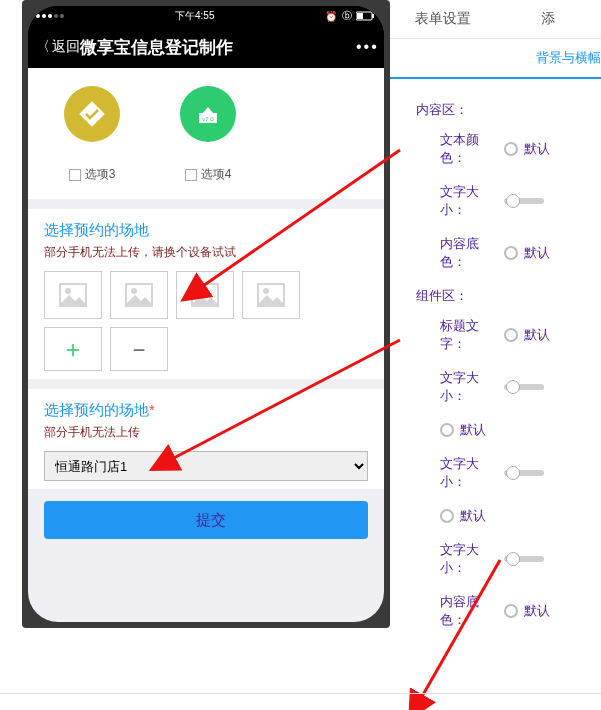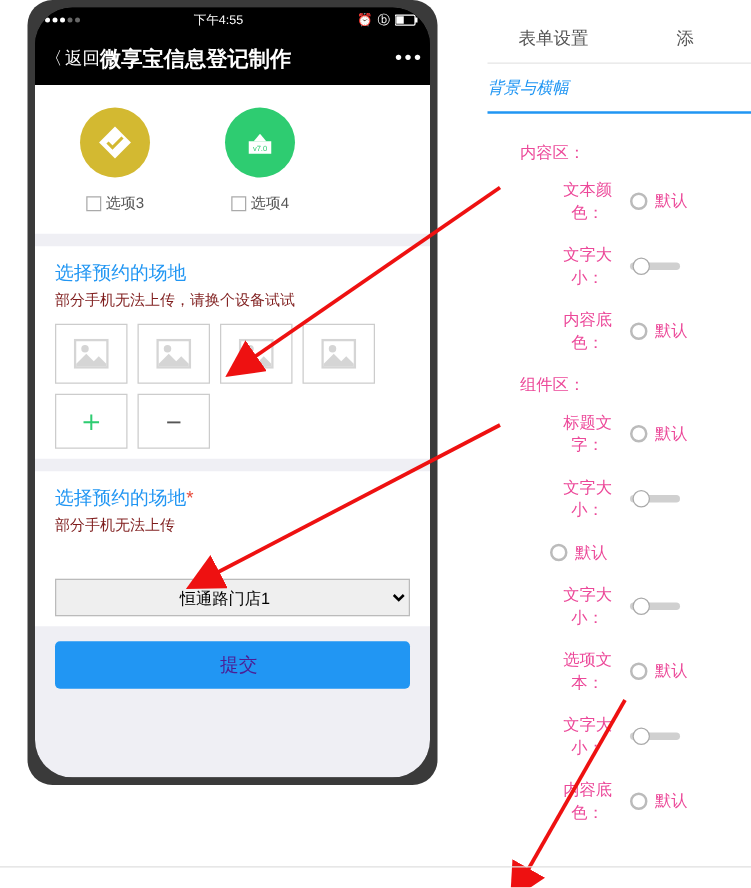--- a/index.html
+++ b/index.html
@@ -1,60 +1,60 @@
 <!DOCTYPE html>
 <html><head>
 <meta charset="utf-8">
 <style>
   * { box-sizing: border-box; margin: 0; padding: 0; }
   body { font-family: "Microsoft YaHei", "PingFang SC", Arial, sans-serif; background: #fff; width: 601px; height: 710px; overflow: hidden; position: relative; }
-  .phone-frame { position: absolute; left: 22px; top: 0; width: 328px; height: 628px; background: #3a3a3a; border-radius: 20px; padding: 6px; }
+  .phone-frame { position: absolute; left: 22px; top: 0; width: 368px; height: 628px; background: #3a3a3a; border-radius: 4px; padding: 6px; }
   .phone-inner { width: 100%; height: 100%; background: #000; border-radius: 30px; overflow: hidden; position: relative; }
   .status-bar { height: 20px; background: #000; color: #fff; display: flex; align-items: center; justify-content: space-between; padding: 0 8px; font-size: 10px; }
   .status-left { display: flex; align-items: center; gap: 2px; }
   .status-left .dot { width: 4px; height: 4px; border-radius: 50%; background: #fff; }
   .status-left .dot.dim { background: #666; }
   .status-right { display: flex; align-items: center; gap: 4px; }
   .nav-bar { height: 42px; background: #000; color: #fff; display: flex; align-items: center; padding: 0 8px; }
   .nav-back { display: flex; align-items: center; font-size: 14px; gap: 2px; }
   .nav-title { flex: 1; text-align: left; font-size: 17px; font-weight: 700; }
   .nav-dots { width: 20px; text-align: center; font-size: 16px; letter-spacing: 2px; }
   .phone-content { background: #efeff4; height: calc(100% - 62px); overflow: hidden; }
   .card { background: #fff; padding: 12px 16px 8px; }
   .icons-row { display: flex; gap: 60px; padding: 6px 20px 8px; }
-  .icon-col { display: flex; flex-direction: column; align-items: center; gap: 12px; }
+  .icon-col { display: flex; flex-direction: column; align-items: center; gap: 24px; }
   .icon-badge { width: 56px; height: 56px; border-radius: 50%; display: flex; align-items: center; justify-content: center; }
   .icon-yellow { background: #d3b931; }
   .icon-green { background: #2ecc71; }
   .check-row { display: flex; align-items: center; gap: 4px; font-size: 12px; color: #555; }
   .sq { width: 12px; height: 12px; border: 1px solid #aaa; background: #fff; display: inline-block; }
   .section-title { color: #2196f3; font-size: 15px; margin-bottom: 4px; }
   .section-title .star { color: #e74c3c; }
   .section-sub { color: #7f1d1d; font-size: 12px; margin-bottom: 10px; }
   .photo-row { display: flex; gap: 8px; margin-bottom: 8px; }
   .photo-slot { width: 58px; height: 48px; border: 1px solid #ccc; display: flex; align-items: center; justify-content: center; }
   .photo-slot svg { opacity: 0.35; }
   .pm-row { display: flex; gap: 8px; }
   .pm-btn { width: 58px; height: 44px; border: 1px solid #ccc; display: flex; align-items: center; justify-content: center; font-size: 24px; color: #333; background: #fff; }
   .pm-btn.plus { color: #2ecc71; }
   .pm-btn.minus { color: #555; }
-  .select-box { width: 100%; height: 30px; border: 1px solid #bbb; background: #efefef; font-size: 13px; padding: 0 6px; margin-top: 24px; text-align: center; }
+  .select-box { width: 100%; height: 30px; border: 1px solid #bbb; background: #efefef; font-size: 13px; padding: 0 6px; margin-top: 0; }
   .submit-btn { display: block; width: calc(100% - 32px); margin: 12px auto 16px; height: 38px; background: #2196f3; color: #4c1d95; border: none; border-radius: 4px; font-size: 15px; padding-left: 10px; }
   .gap { height: 10px; }
 
-  .settings-panel { position: absolute; left: 390px; top: 12px; width: 211px; background: #fff; }
+  .settings-panel { position: absolute; left: 390px; top: 0; width: 211px; background: #fff; }
   .tabs-row1 { display: flex; border-bottom: 1px solid #e5e5e5; }
   .tab { flex: 1; text-align: center; padding: 10px 0; font-size: 14px; color: #555; }
   .tabs-row2 { display: flex; }
-  .tab2 { flex: 1; text-align: left; padding: 10px 0; font-size: 13px; color: #555; border-bottom: 2px solid transparent; font-style: italic; }
+  .tab2 { flex: 1; text-align: right; padding: 10px 0; font-size: 13px; color: #555; border-bottom: 2px solid transparent; }
   .tab2.active { color: #2196f3; border-bottom-color: #2196f3; }
-  .settings-body { padding: 12px 0 12px 26px; font-size: 13px; color: #ec4899; }
+  .settings-body { padding: 12px 0 12px 26px; font-size: 13px; color: #4c1d95; }
   .section-head { margin: 10px 0 12px; }
   .setting-row { display: flex; align-items: center; margin-bottom: 16px; padding-left: 24px; }
-  .setting-row .lbl { width: 64px; text-align: center; padding-right: 4px; }
+  .setting-row .lbl { width: 64px; text-align: left; padding-right: 4px; }
   .radio-ring { width: 14px; height: 14px; border: 2px solid #bbb; border-radius: 50%; margin-right: 6px; flex-shrink: 0; }
   .slider-track { width: 40px; height: 6px; background: #d0d0d0; border-radius: 3px; position: relative; }
   .slider-thumb { position: absolute; left: 2px; top: -4px; width: 14px; height: 14px; background: #fff; border: 1px solid #aaa; border-radius: 50%; }
 
   .arrow { position: absolute; pointer-events: none; }
   .hr-bottom { position: absolute; left: 0; top: 693px; width: 601px; height: 1px; background: #e0e0e0; }
 </style>
 </head>
 <body>
 
@@ -214,21 +214,20 @@
       <span class="radio-ring"></span>
       <span>默认</span>
     </div>
     <div class="setting-row">
       <span class="lbl">文字大小：</span>
       <span class="slider-track">
           <span class="slider-thumb"></span>
         </span>
     </div>
     <div class="setting-row">
-      <span class="lbl">选项文本：</span>
       <span class="radio-ring"></span>
       <span>默认</span>
     </div>
     <div class="setting-row">
       <span class="lbl">文字大小：</span>
       <span class="slider-track">
           <span class="slider-thumb"></span>
         </span>
     </div>
     <div class="setting-row">

